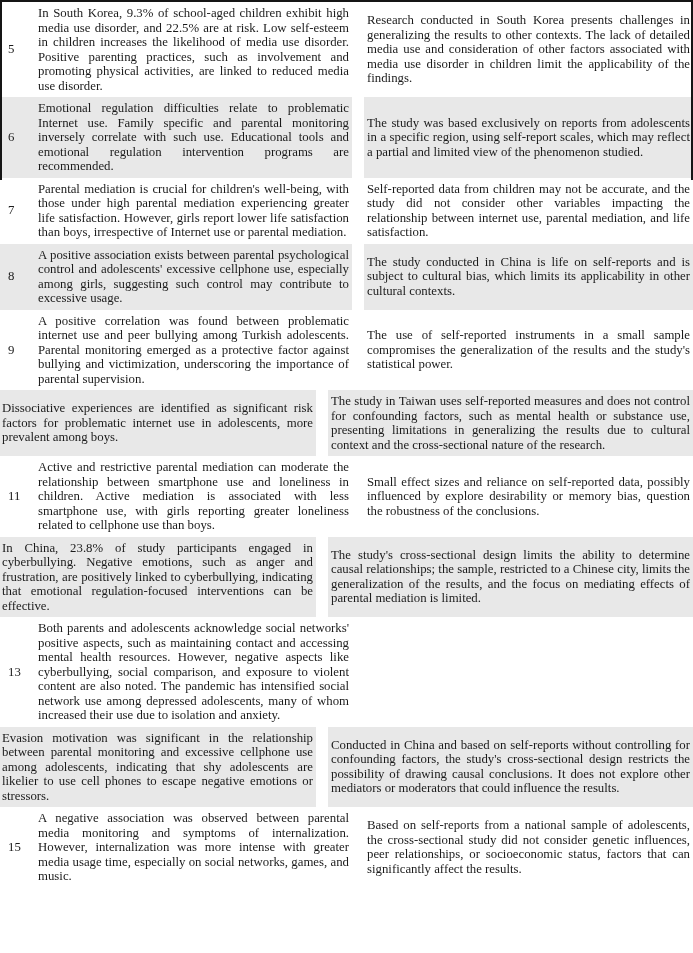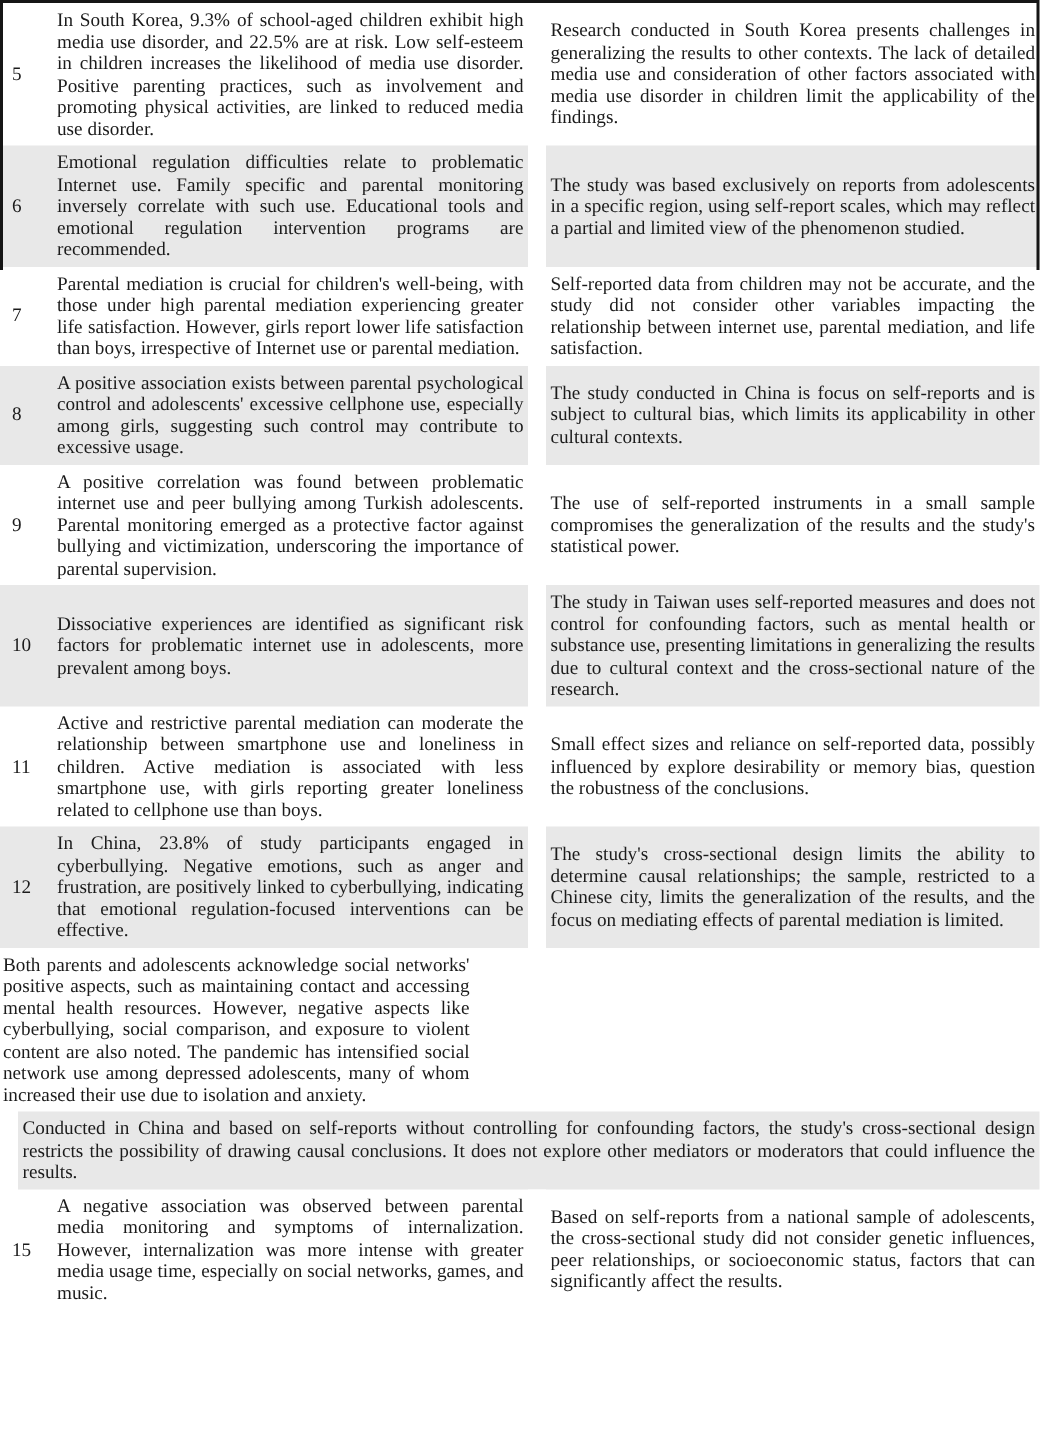--- a/index.html
+++ b/index.html
@@ -116,41 +116,38 @@
 
   <div class="row shaded">
     <div class="cell num">
       <p>8</p>
     </div>
     <div class="cell finding">
       <p>A positive association exists between parental psychological control and adolescents' excessive cellphone use, especially among girls, suggesting such control may contribute to excessive usage.</p>
     </div>
     <div class="gutter"></div>
     <div class="cell limitation">
-      <p>The study conducted in China is focus on self-reports and is subject to cultural bias, which limits its applicability in other cultural contexts.</p>
+      <p>The study conducted in China is life on self-reports and is subject to cultural bias, which limits its applicability in other cultural contexts.</p>
     </div>
   </div>
 
   <div class="row">
     <div class="cell num">
       <p>9</p>
     </div>
     <div class="cell finding">
       <p>A positive correlation was found between problematic internet use and peer bullying among Turkish adolescents. Parental monitoring emerged as a protective factor against bullying and victimization, underscoring the importance of parental supervision.</p>
     </div>
     <div class="gutter"></div>
     <div class="cell limitation">
       <p>The use of self-reported instruments in a small sample compromises the generalization of the results and the study's statistical power.</p>
     </div>
   </div>
 
   <div class="row shaded">
-    <div class="cell num">
-      <p>10</p>
-    </div>
     <div class="cell finding">
       <p>Dissociative experiences are identified as significant risk factors for problematic internet use in adolescents, more prevalent among boys.</p>
     </div>
     <div class="gutter"></div>
     <div class="cell limitation">
       <p>The study in Taiwan uses self-reported measures and does not control for confounding factors, such as mental health or substance use, presenting limitations in generalizing the results due to cultural context and the cross-sectional nature of the research.</p>
     </div>
   </div>
 
   <div class="row">
@@ -160,40 +157,43 @@
     <div class="cell finding">
       <p>Active and restrictive parental mediation can moderate the relationship between smartphone use and loneliness in children. Active mediation is associated with less smartphone use, with girls reporting greater loneliness related to cellphone use than boys.</p>
     </div>
     <div class="gutter"></div>
     <div class="cell limitation">
       <p>Small effect sizes and reliance on self-reported data, possibly influenced by explore desirability or memory bias, question the robustness of the conclusions.</p>
     </div>
   </div>
 
   <div class="row shaded">
-    <div class="cell num">
-      <p>12</p>
-    </div>
     <div class="cell finding">
       <p>In China, 23.8% of study participants engaged in cyberbullying. Negative emotions, such as anger and frustration, are positively linked to cyberbullying, indicating that emotional regulation-focused interventions can be effective.</p>
     </div>
     <div class="gutter"></div>
     <div class="cell limitation">
       <p>The study's cross-sectional design limits the ability to determine causal relationships; the sample, restricted to a Chinese city, limits the generalization of the results, and the focus on mediating effects of parental mediation is limited.</p>
     </div>
   </div>
 
   <div class="row">
+    <div class="cell num">
+      <p>13</p>
+    </div>
     <div class="cell finding">
       <p>Both parents and adolescents acknowledge social networks' positive aspects, such as maintaining contact and accessing mental health resources. However, negative aspects like cyberbullying, social comparison, and exposure to violent content are also noted. The pandemic has intensified social network use among depressed adolescents, many of whom increased their use due to isolation and anxiety.</p>
     </div>
     <div class="gutter"></div>
   </div>
 
   <div class="row shaded">
+    <div class="cell finding">
+      <p>Evasion motivation was significant in the relationship between parental monitoring and excessive cellphone use among adolescents, indicating that shy adolescents are likelier to use cell phones to escape negative emotions or stressors.</p>
+    </div>
     <div class="gutter"></div>
     <div class="cell limitation">
       <p>Conducted in China and based on self-reports without controlling for confounding factors, the study's cross-sectional design restricts the possibility of drawing causal conclusions. It does not explore other mediators or moderators that could influence the results.</p>
     </div>
   </div>
 
   <div class="row">
     <div class="cell num">
       <p>15</p>
     </div>

